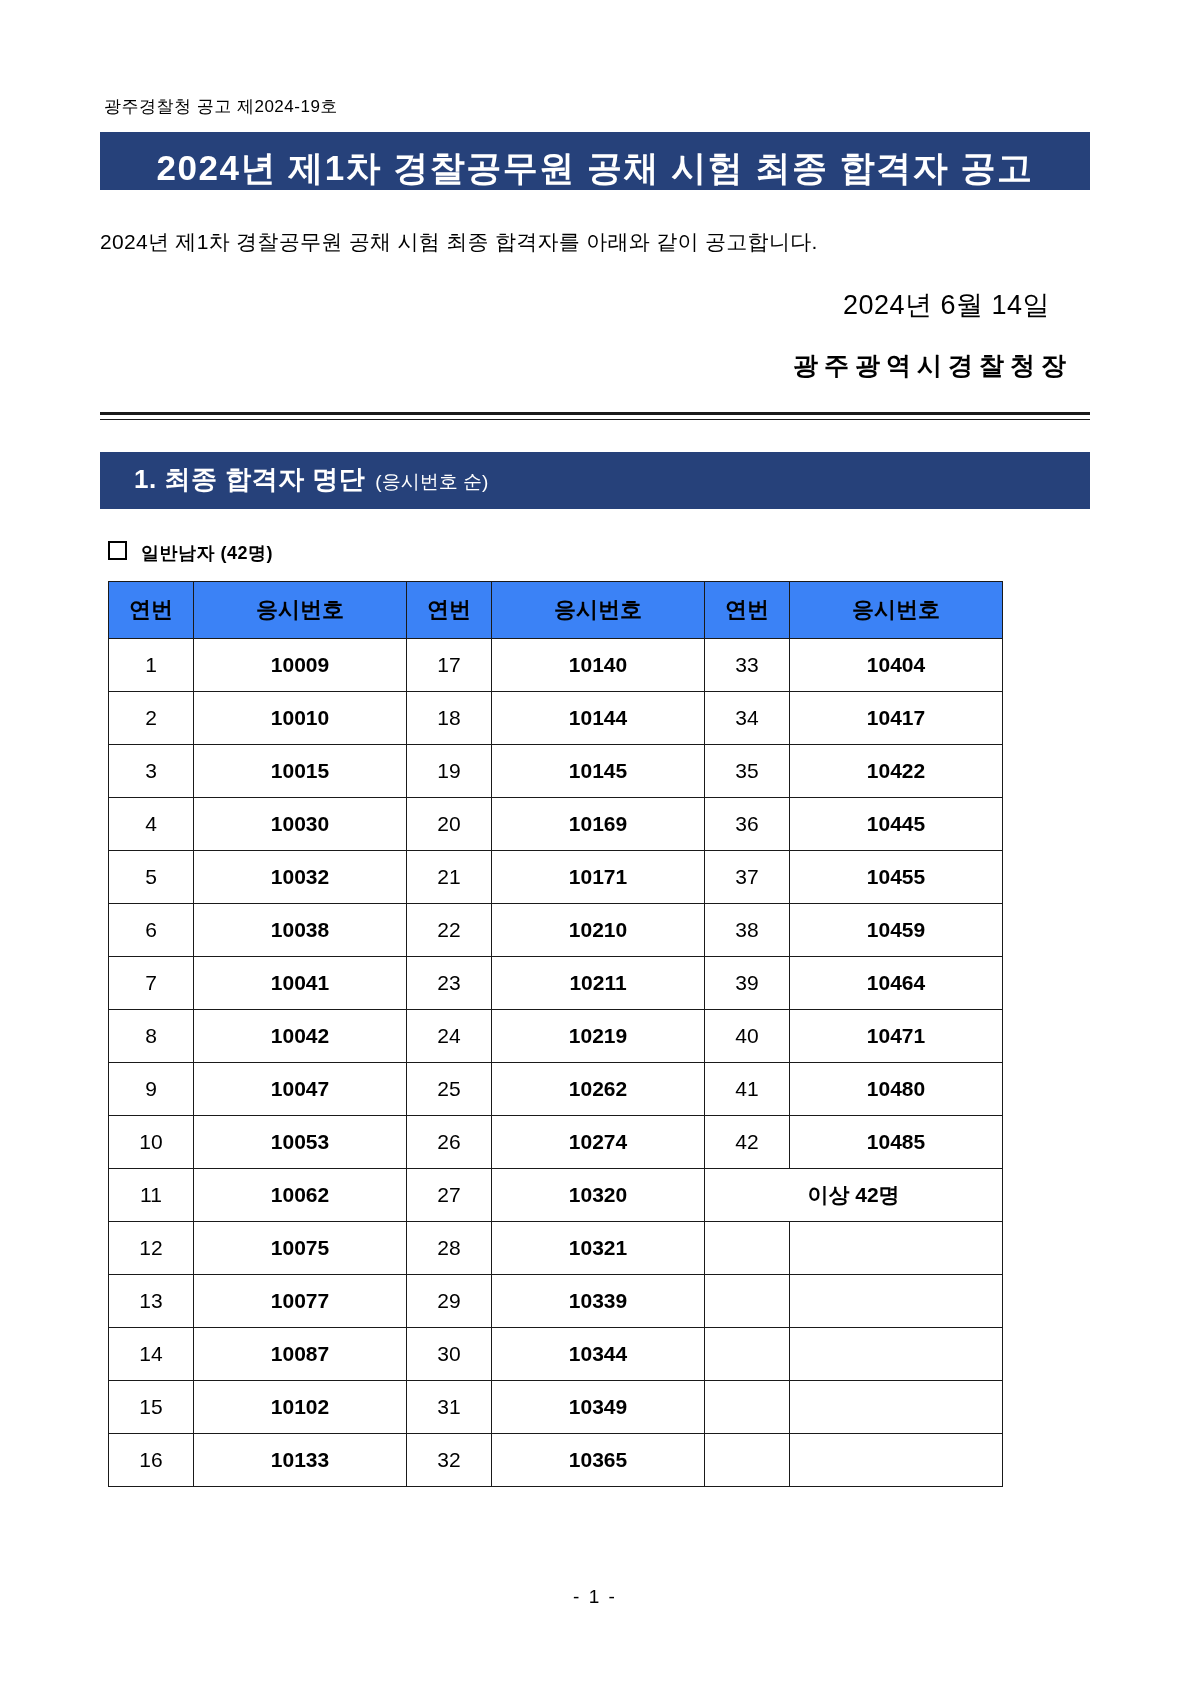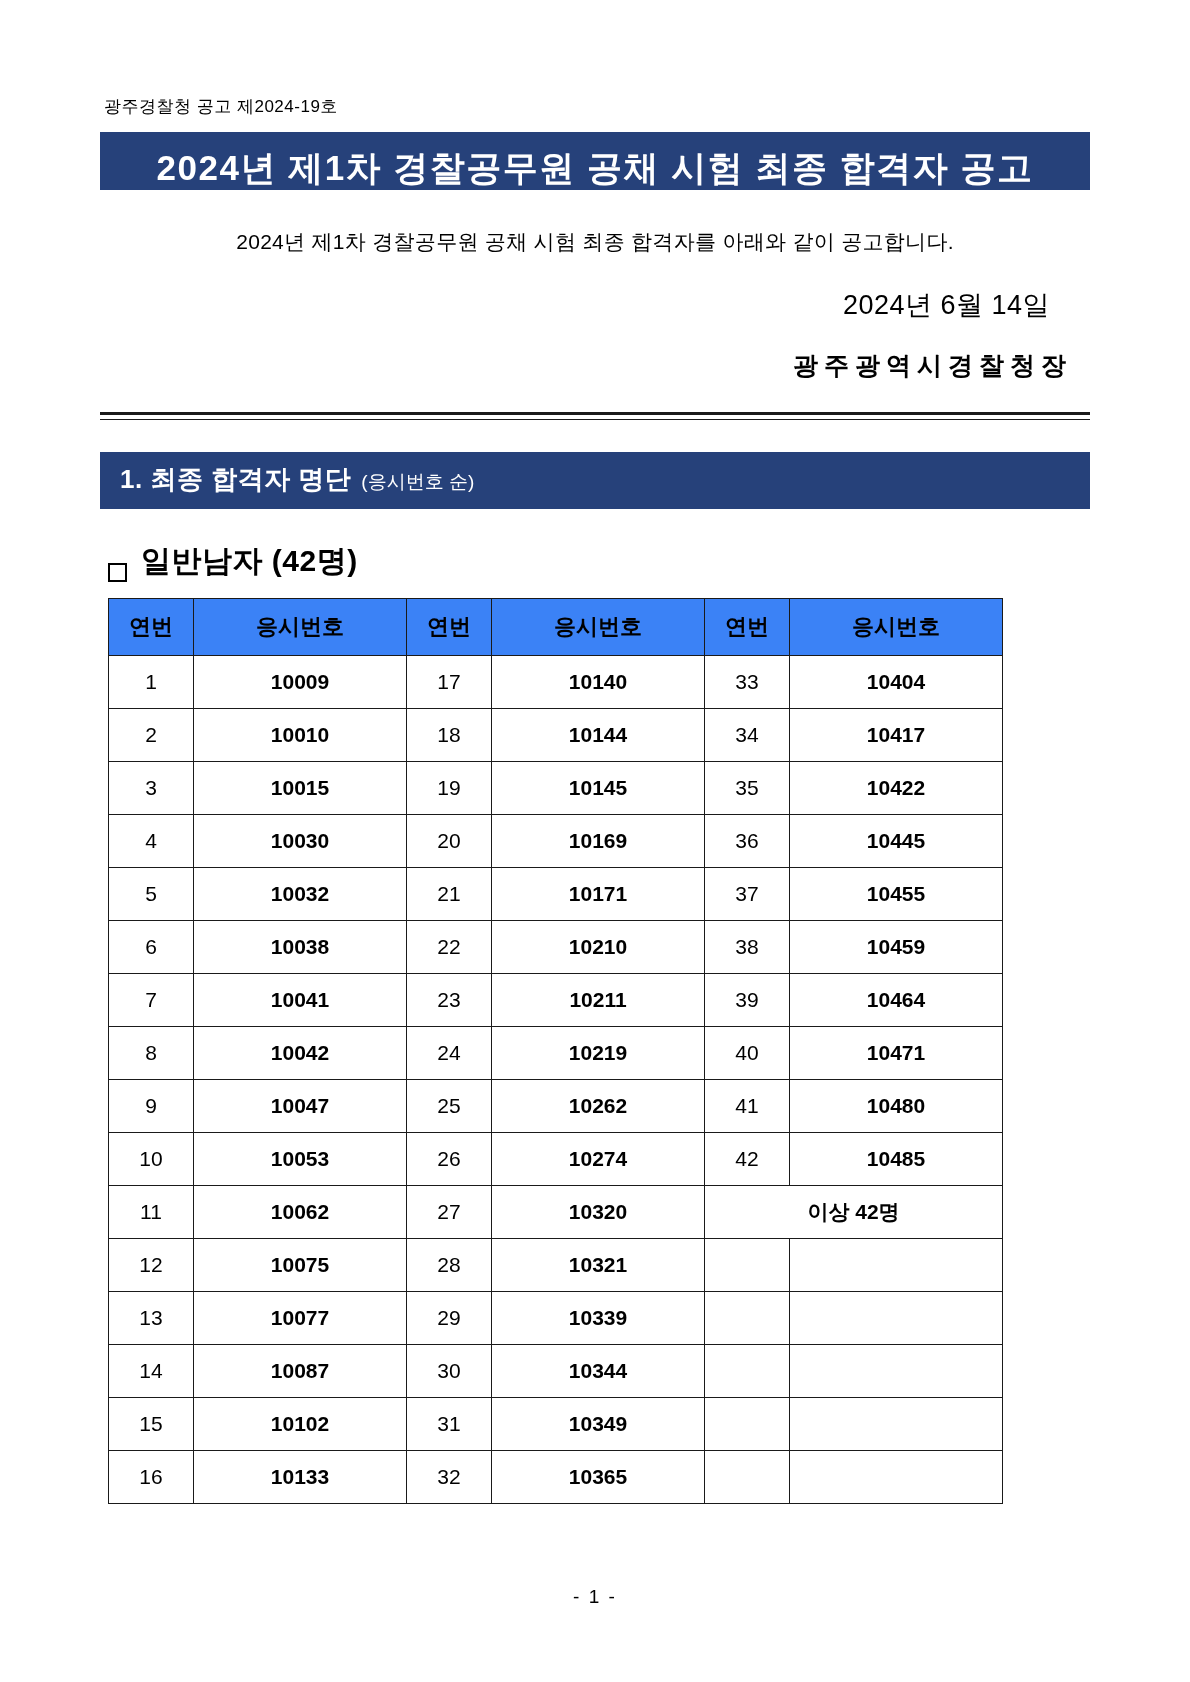--- a/index.html
+++ b/index.html
@@ -32,21 +32,20 @@
     color: #ffffff;
     text-align: center;
     font-size: 35px;
     font-weight: bold;
     letter-spacing: 1.5px;
     padding: 17px 0 2px 0;
     line-height: 1.1;
   }
   .intro {
     font-size: 21px;
-    text-align: center;
     margin: 36px 0 0 0;
     letter-spacing: 0.3px;
     line-height: 1.5;
   }
   .date-line {
     font-size: 27px;
     text-align: right;
     margin: 30px 40px 0 0;
     letter-spacing: 0.5px;
   }
@@ -60,40 +59,40 @@
   .divider {
     margin: 30px 0 0 0;
     border-top: 3px solid #1a1a1a;
     border-bottom: 1px solid #1a1a1a;
     height: 4px;
   }
   .section-bar {
     margin-top: 32px;
     background: #26417a;
     color: #ffffff;
-    padding: 10px 0 12px 20px;
+    padding: 10px 0 12px 34px;
     font-size: 26px;
     font-weight: bold;
     letter-spacing: 0.5px;
     display: flex;
     align-items: baseline;
     gap: 10px;
   }
   .section-bar .sub {
     font-size: 19px;
     font-weight: normal;
     letter-spacing: 0;
   }
   .group-head {
     margin: 32px 0 16px 8px;
-    font-size: 30px;
+    font-size: 18px;
     font-weight: bold;
     letter-spacing: 0.5px;
     display: flex;
-    align-items: flex-end;
+    align-items: flex-start;
     gap: 14px;
   }
   .square {
     display: inline-block;
     width: 19px;
     height: 19px;
     border: 2px solid #000;
     box-sizing: border-box;
   }
   table.roster {

